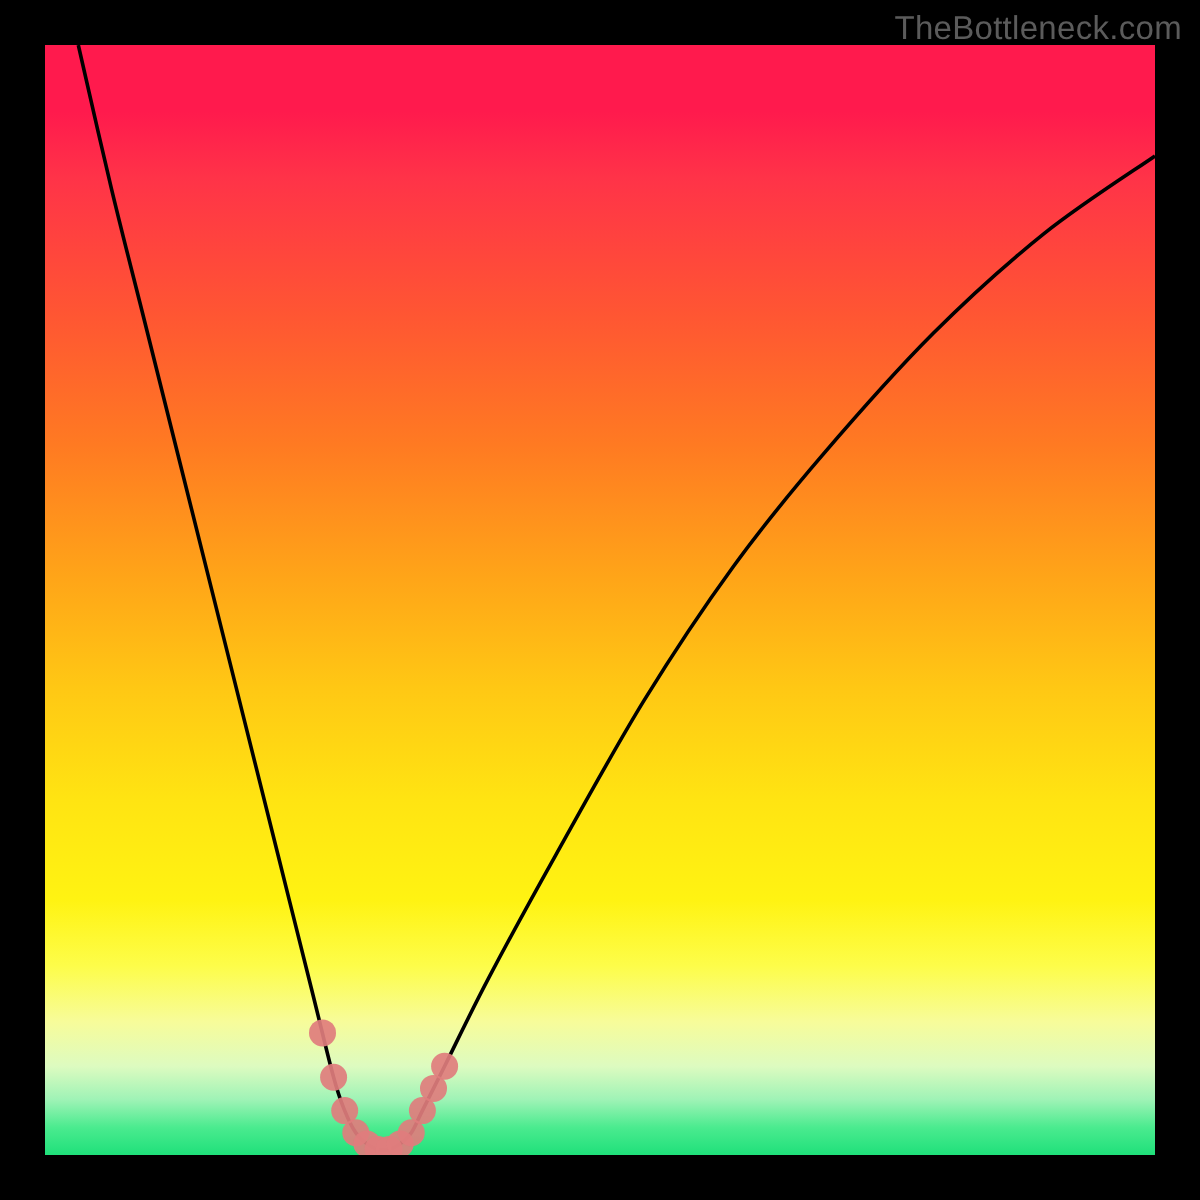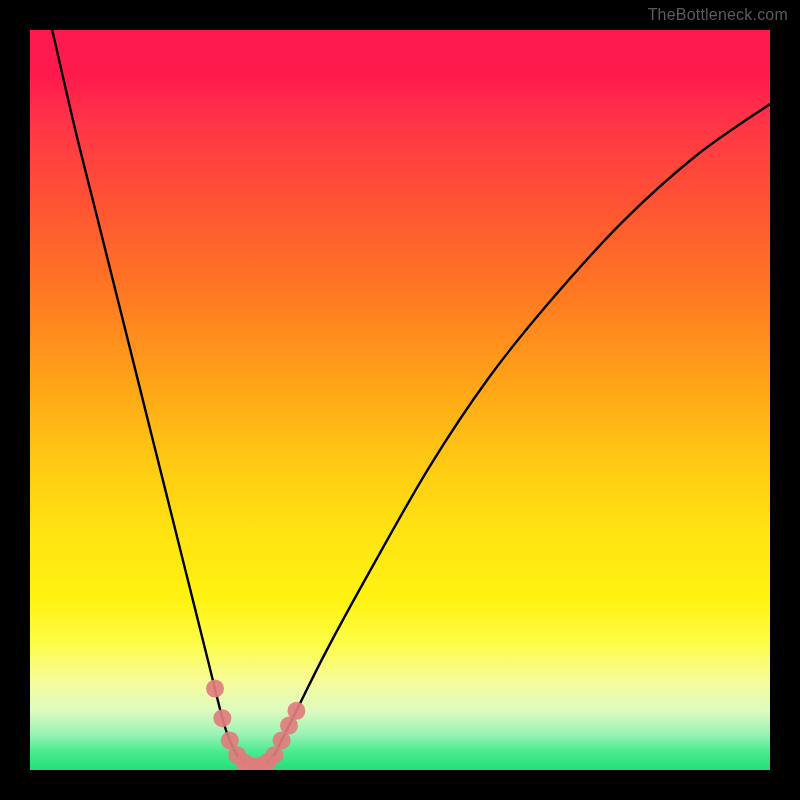--- a/index.html
+++ b/index.html
@@ -44,21 +44,21 @@
       #9ff3b6 95%,
       #4beb8f 97.5%,
       #1fe07a 100%
     );
   }
   .watermark {
     position: absolute;
     top: 6px;
     right: 12px;
     color: #5b5b5b;
-    font-size: 16px;
+    font-size: 22px;
     font-weight: 500;
     letter-spacing: 0.2px;
     user-select: none;
   }
   svg.curves {
     position: absolute;
     inset: 0;
   }
 </style>
 </head>

